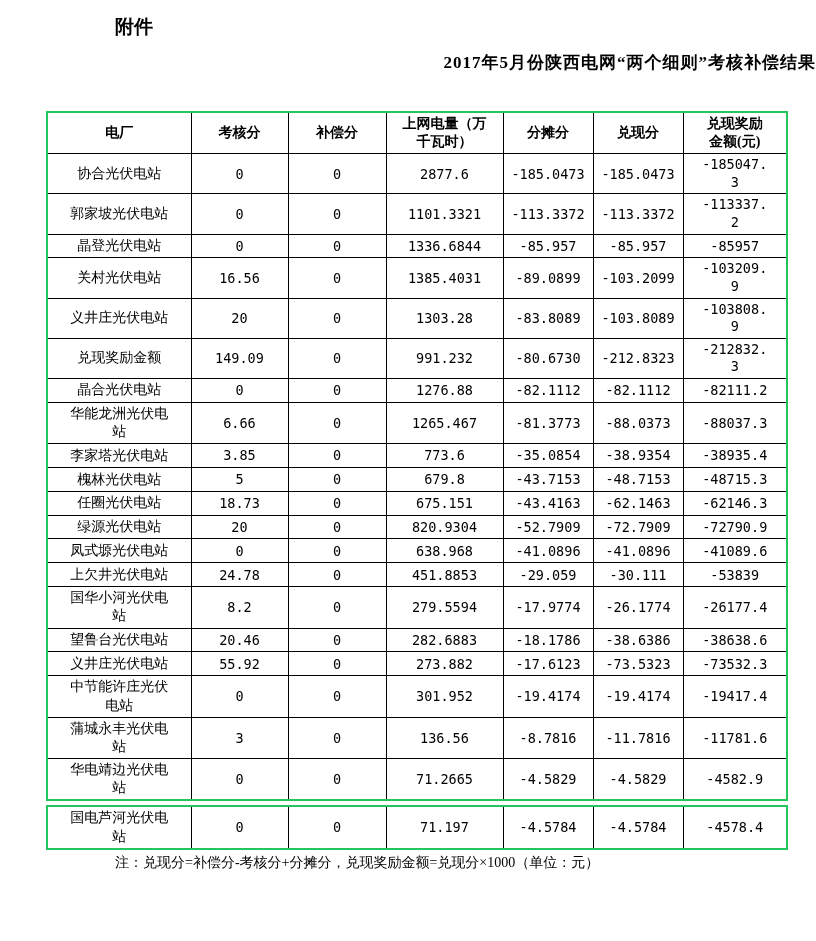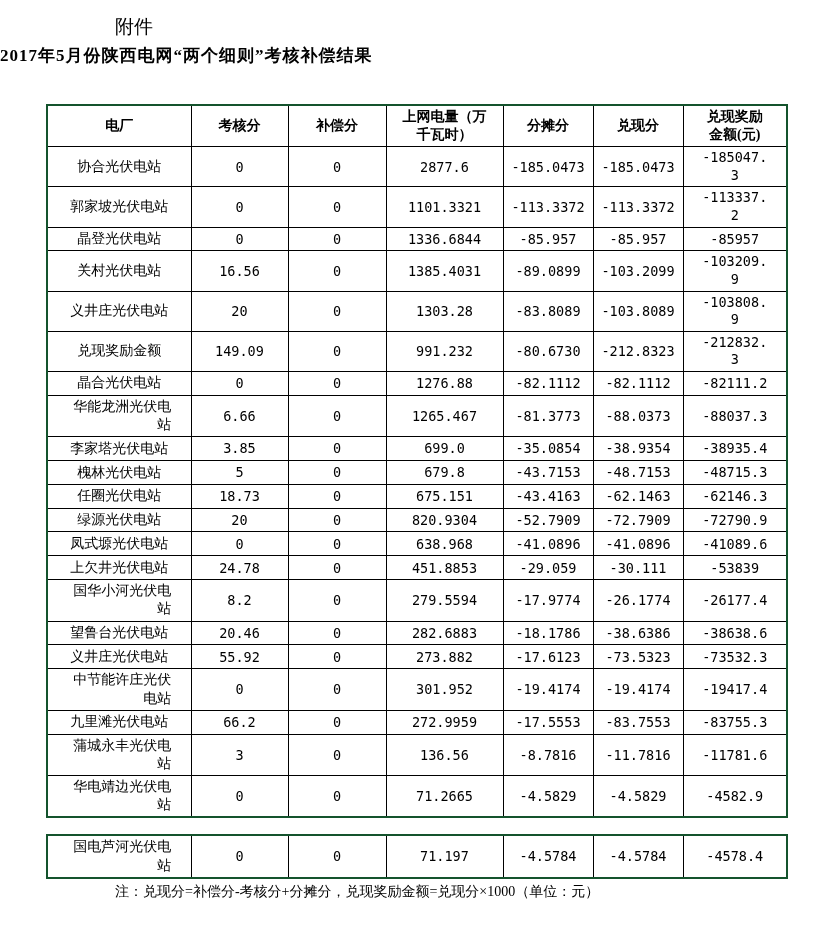--- a/index.html
+++ b/index.html
@@ -8,41 +8,41 @@
     width: 816px;
     height: 941px;
     position: relative;
     overflow: hidden;
     font-family: "Liberation Serif", "DejaVu Serif", serif;
     color: #000000;
   }
   .attachment-label {
     margin: 14px 0 0 115px;
     font-size: 19px;
-    font-weight: normal;
+    font-weight: bold;
   }
   .doc-title {
-    margin-top: 4px;
-    text-align: left;
+    margin-top: 11px;
+    text-align: right;
     font-size: 17px;
     font-weight: bold;
     letter-spacing: 1px;
   }
   .table-wrap {
     margin: 37px 0 0 46px;
     width: 740px;
   }
   table {
     table-layout: fixed;
     width: 740px;
     border-collapse: collapse;
-    border: 2px solid #14532d;
+    border: 2px solid #22c55e;
     text-decoration: underline;
   }
-  table.continuation { margin-top: 16px; }
+  table.continuation { margin-top: 4px; }
   th, td {
     border: 1px solid #000;
     text-align: center;
     vertical-align: middle;
     padding: 2px 3px;
     height: 22px;
     line-height: 1.3;
     font-size: 14px;
     overflow: hidden;
   }
@@ -52,21 +52,21 @@
     word-break: break-all;
     white-space: pre-line;
     vertical-align: middle;
   }
   
   td.c1 .v, td.c2 .v, td.c3 .v, td.c4 .v, td.c5 .v, td.c6 .v {
     font-family: "DejaVu Sans Mono", monospace;
     font-size: 13.5px;
   }
   
-  td.c0 .v { max-width: 104px; text-align: right; }
+  td.c0 .v { max-width: 104px; }
   td.c6 .v { max-width: 70px; }
   .note {
     margin: 4px 0 0 115px;
     font-size: 14px;
   }
 </style>
 </head>
 <body>
 
 <div class="attachment-label">附件</div>
@@ -167,21 +167,21 @@
           <td class="c2"><span class="v">0</span></td>
           <td class="c3"><span class="v">1265.467</span></td>
           <td class="c4"><span class="v">-81.3773</span></td>
           <td class="c5"><span class="v">-88.0373</span></td>
           <td class="c6"><span class="v">-88037.3</span></td>
         </tr>
         <tr>
           <td class="c0"><span class="v">李家塔光伏电站</span></td>
           <td class="c1"><span class="v">3.85</span></td>
           <td class="c2"><span class="v">0</span></td>
-          <td class="c3"><span class="v">699.0</span></td>
+          <td class="c3"><span class="v">773.6</span></td>
           <td class="c4"><span class="v">-35.0854</span></td>
           <td class="c5"><span class="v">-38.9354</span></td>
           <td class="c6"><span class="v">-38935.4</span></td>
         </tr>
         <tr>
           <td class="c0"><span class="v">槐林光伏电站</span></td>
           <td class="c1"><span class="v">5</span></td>
           <td class="c2"><span class="v">0</span></td>
           <td class="c3"><span class="v">679.8</span></td>
           <td class="c4"><span class="v">-43.7153</span></td>
@@ -252,29 +252,20 @@
           <td class="c6"><span class="v">-73532.3</span></td>
         </tr>
         <tr>
           <td class="c0"><span class="v">中节能许庄光伏电站</span></td>
           <td class="c1"><span class="v">0</span></td>
           <td class="c2"><span class="v">0</span></td>
           <td class="c3"><span class="v">301.952</span></td>
           <td class="c4"><span class="v">-19.4174</span></td>
           <td class="c5"><span class="v">-19.4174</span></td>
           <td class="c6"><span class="v">-19417.4</span></td>
-        </tr>
-        <tr>
-          <td class="c0"><span class="v">九里滩光伏电站</span></td>
-          <td class="c1"><span class="v">66.2</span></td>
-          <td class="c2"><span class="v">0</span></td>
-          <td class="c3"><span class="v">272.9959</span></td>
-          <td class="c4"><span class="v">-17.5553</span></td>
-          <td class="c5"><span class="v">-83.7553</span></td>
-          <td class="c6"><span class="v">-83755.3</span></td>
         </tr>
         <tr>
           <td class="c0"><span class="v">蒲城永丰光伏电站</span></td>
           <td class="c1"><span class="v">3</span></td>
           <td class="c2"><span class="v">0</span></td>
           <td class="c3"><span class="v">136.56</span></td>
           <td class="c4"><span class="v">-8.7816</span></td>
           <td class="c5"><span class="v">-11.7816</span></td>
           <td class="c6"><span class="v">-11781.6</span></td>
         </tr>

